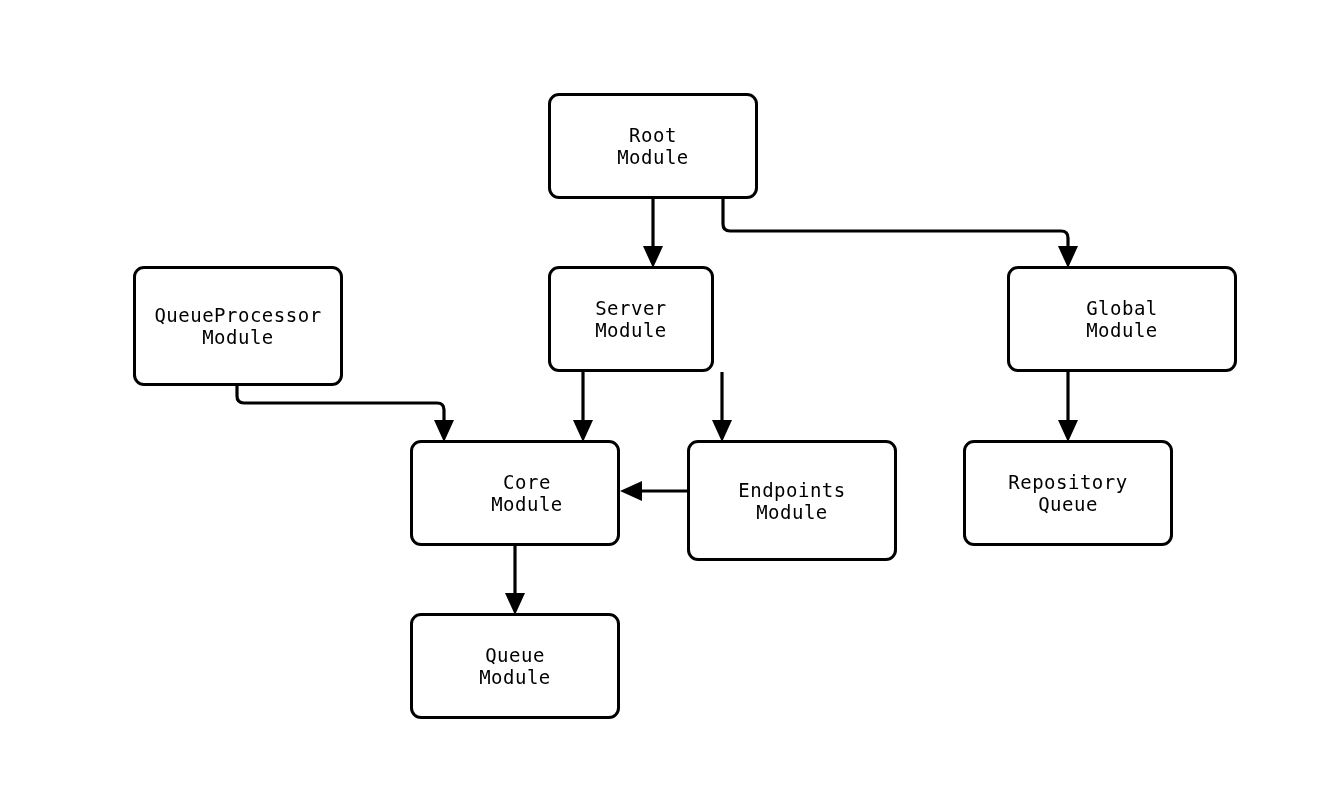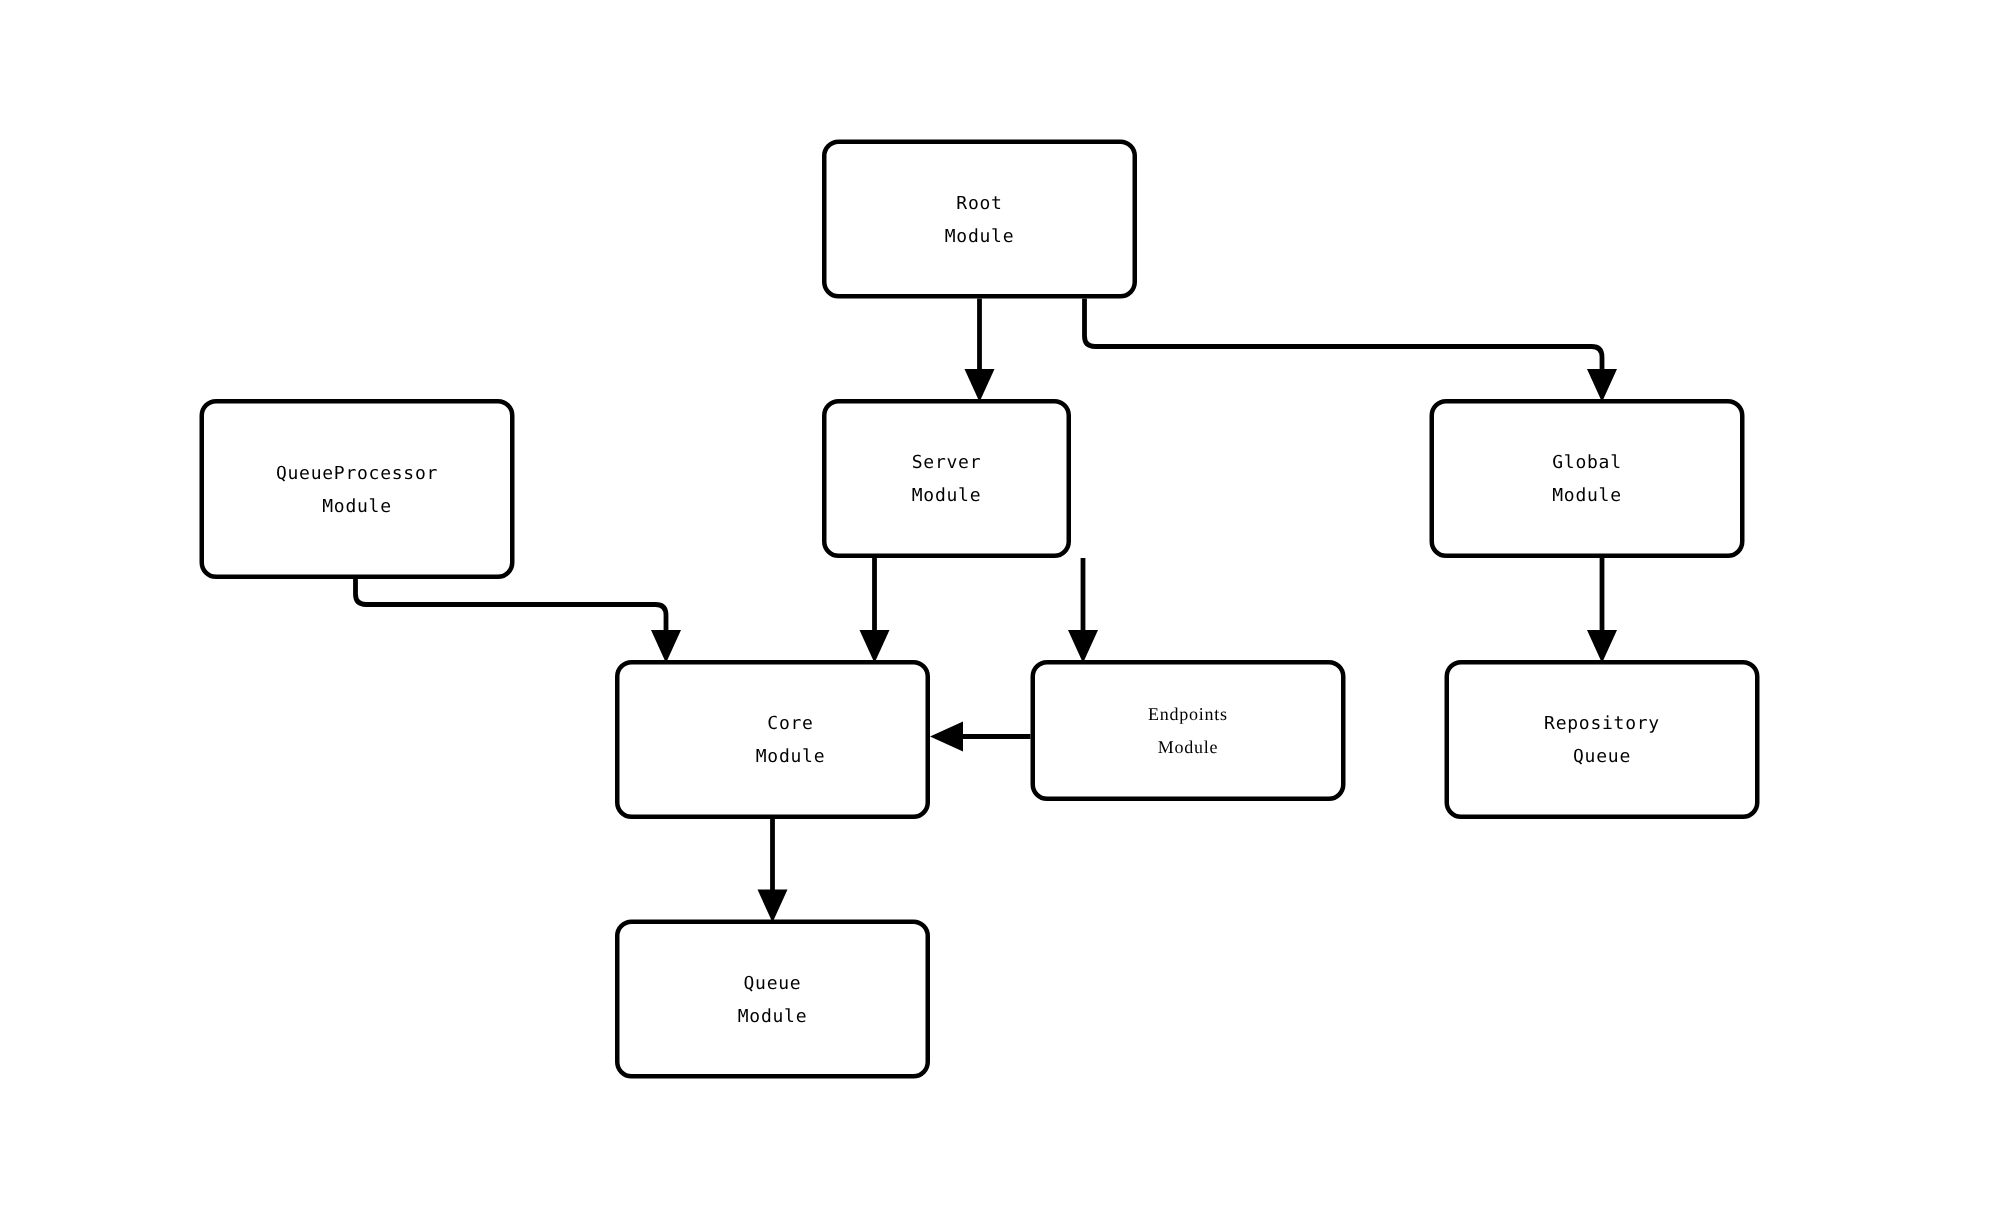--- a/index.html
+++ b/index.html
@@ -33,21 +33,21 @@
     border: 3px solid #000000;
     border-radius: 11px;
     display: flex;
     align-items: center;
     justify-content: center;
     z-index: 2;
   }
   .node-label {
     text-align: center;
     color: #000000;
-    font-size: 12px;
+    font-size: 19px;
     line-height: 22px;
     letter-spacing: 0.5px;
     white-space: pre;
     font-weight: 400;
   }
 </style>
 </head>
 <body>
 
 <div id="diagram-canvas">
@@ -103,31 +103,31 @@
   <div class="node" style="left:133px; top:266px; width:210px; height:120px;">
     <span class="node-label">QueueProcessor
 Module</span>
   </div>
 
   <div class="node" style="left:548px; top:266px; width:166px; height:106px;">
     <span class="node-label">Server
 Module</span>
   </div>
 
-  <div class="node" style="left:953px; top:266px; width:210px; height:106px;">
+  <div class="node" style="left:1007px; top:266px; width:230px; height:106px;">
     <span class="node-label">Global
 Module</span>
   </div>
 
   <div class="node" style="left:410px; top:440px; width:210px; height:106px;padding-left:24px;">
     <span class="node-label">Core
 Module</span>
   </div>
 
-  <div class="node" style="left:687px; top:440px; width:210px; height:94px;font-family:Liberation Serif, serif;">
+  <div class="node" style="left:687px; top:440px; width:210px; height:121px;">
     <span class="node-label">Endpoints
 Module</span>
   </div>
 
   <div class="node" style="left:963px; top:440px; width:210px; height:106px;">
     <span class="node-label">Repository
 Queue</span>
   </div>
 
   <div class="node" style="left:410px; top:613px; width:210px; height:106px;">

